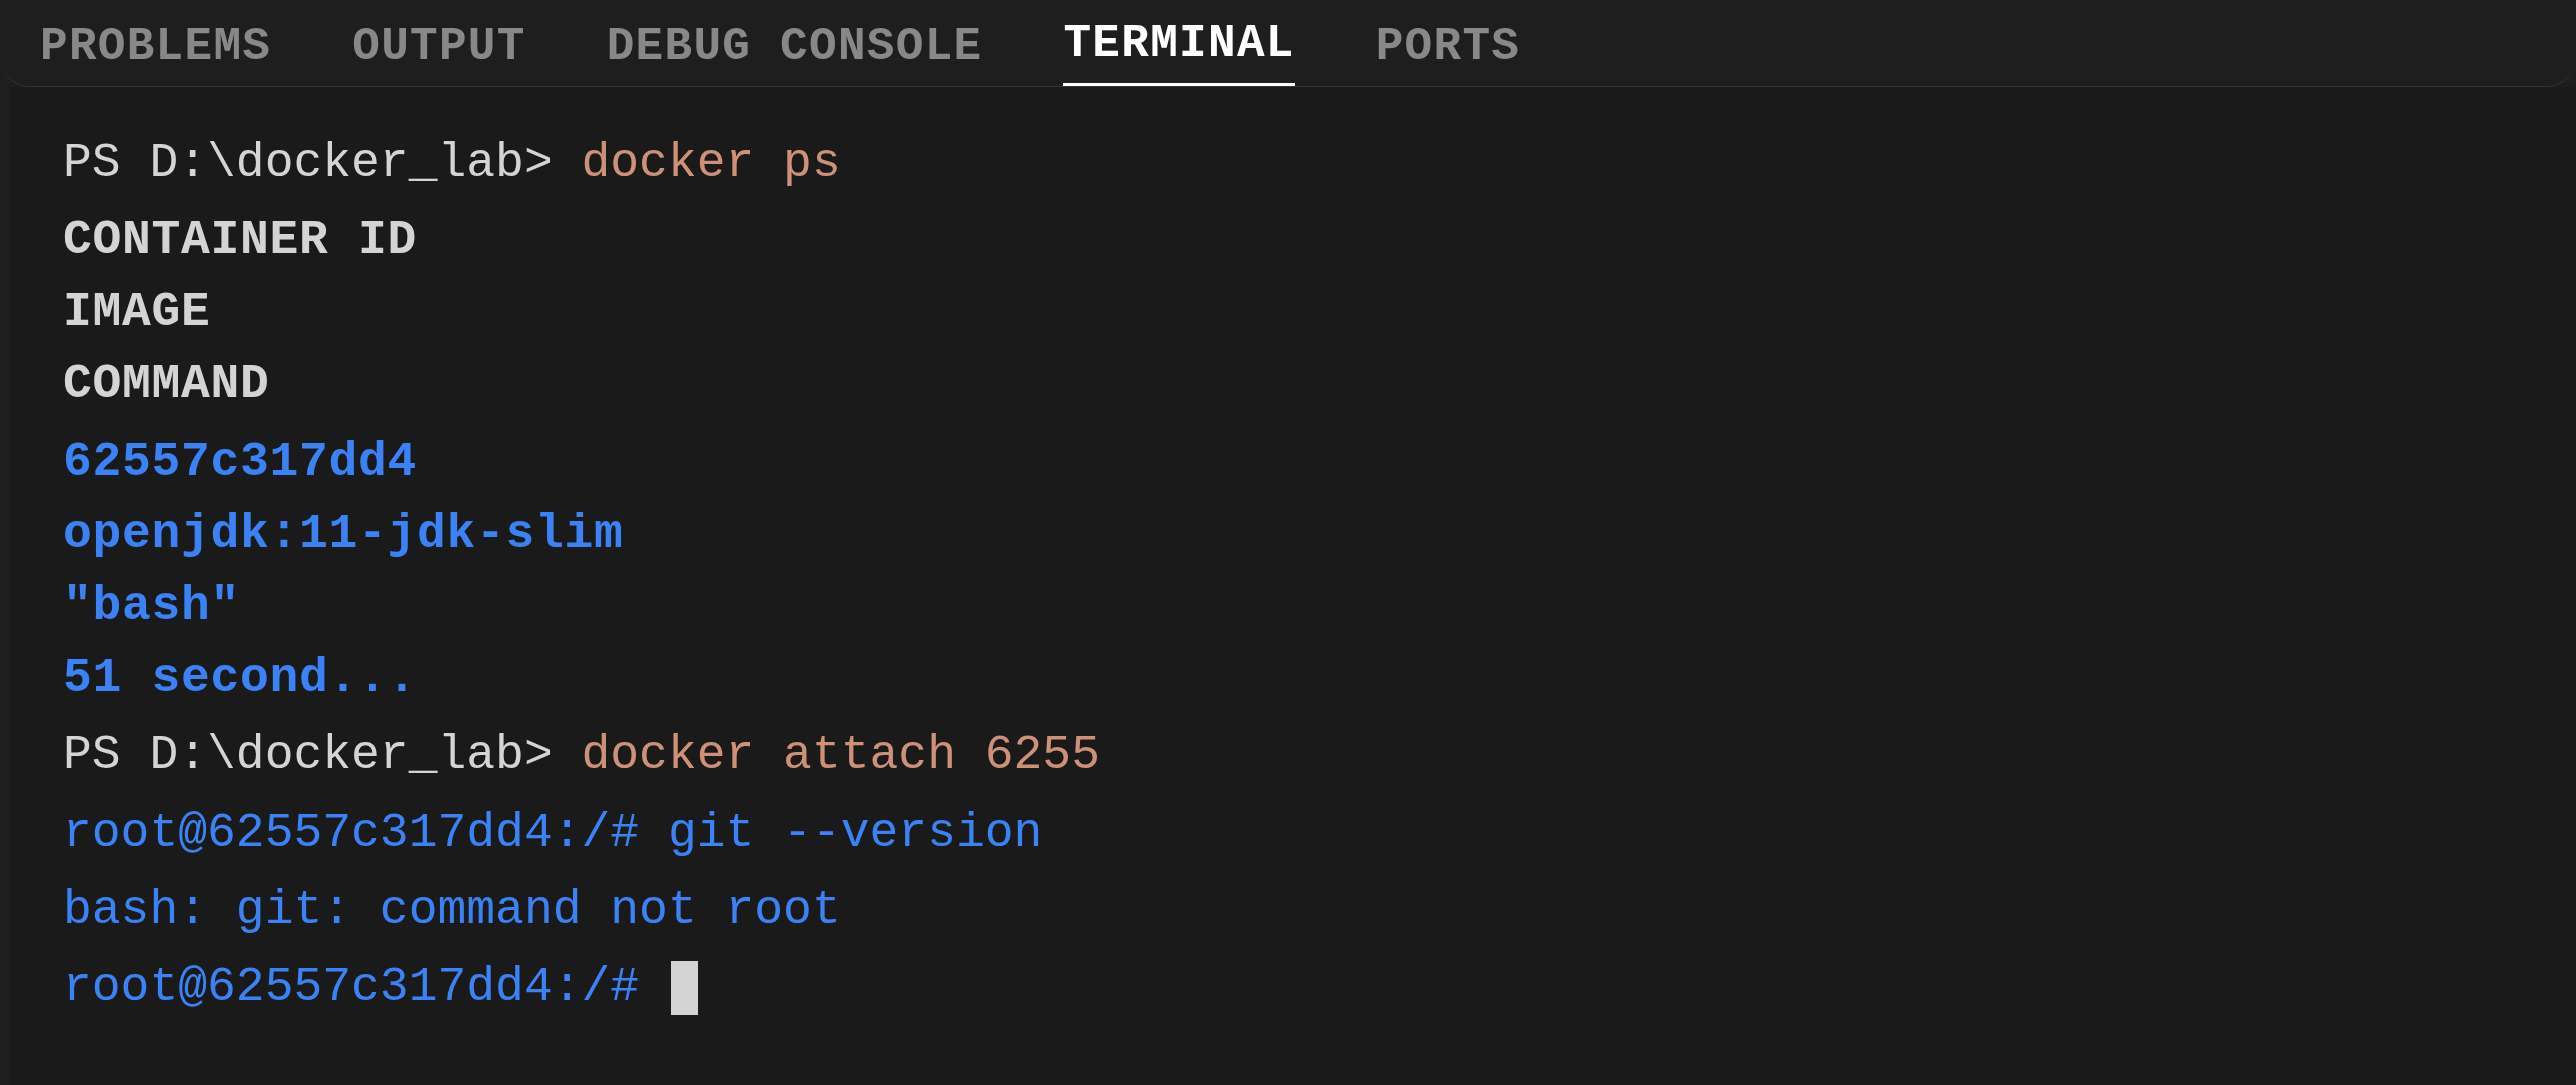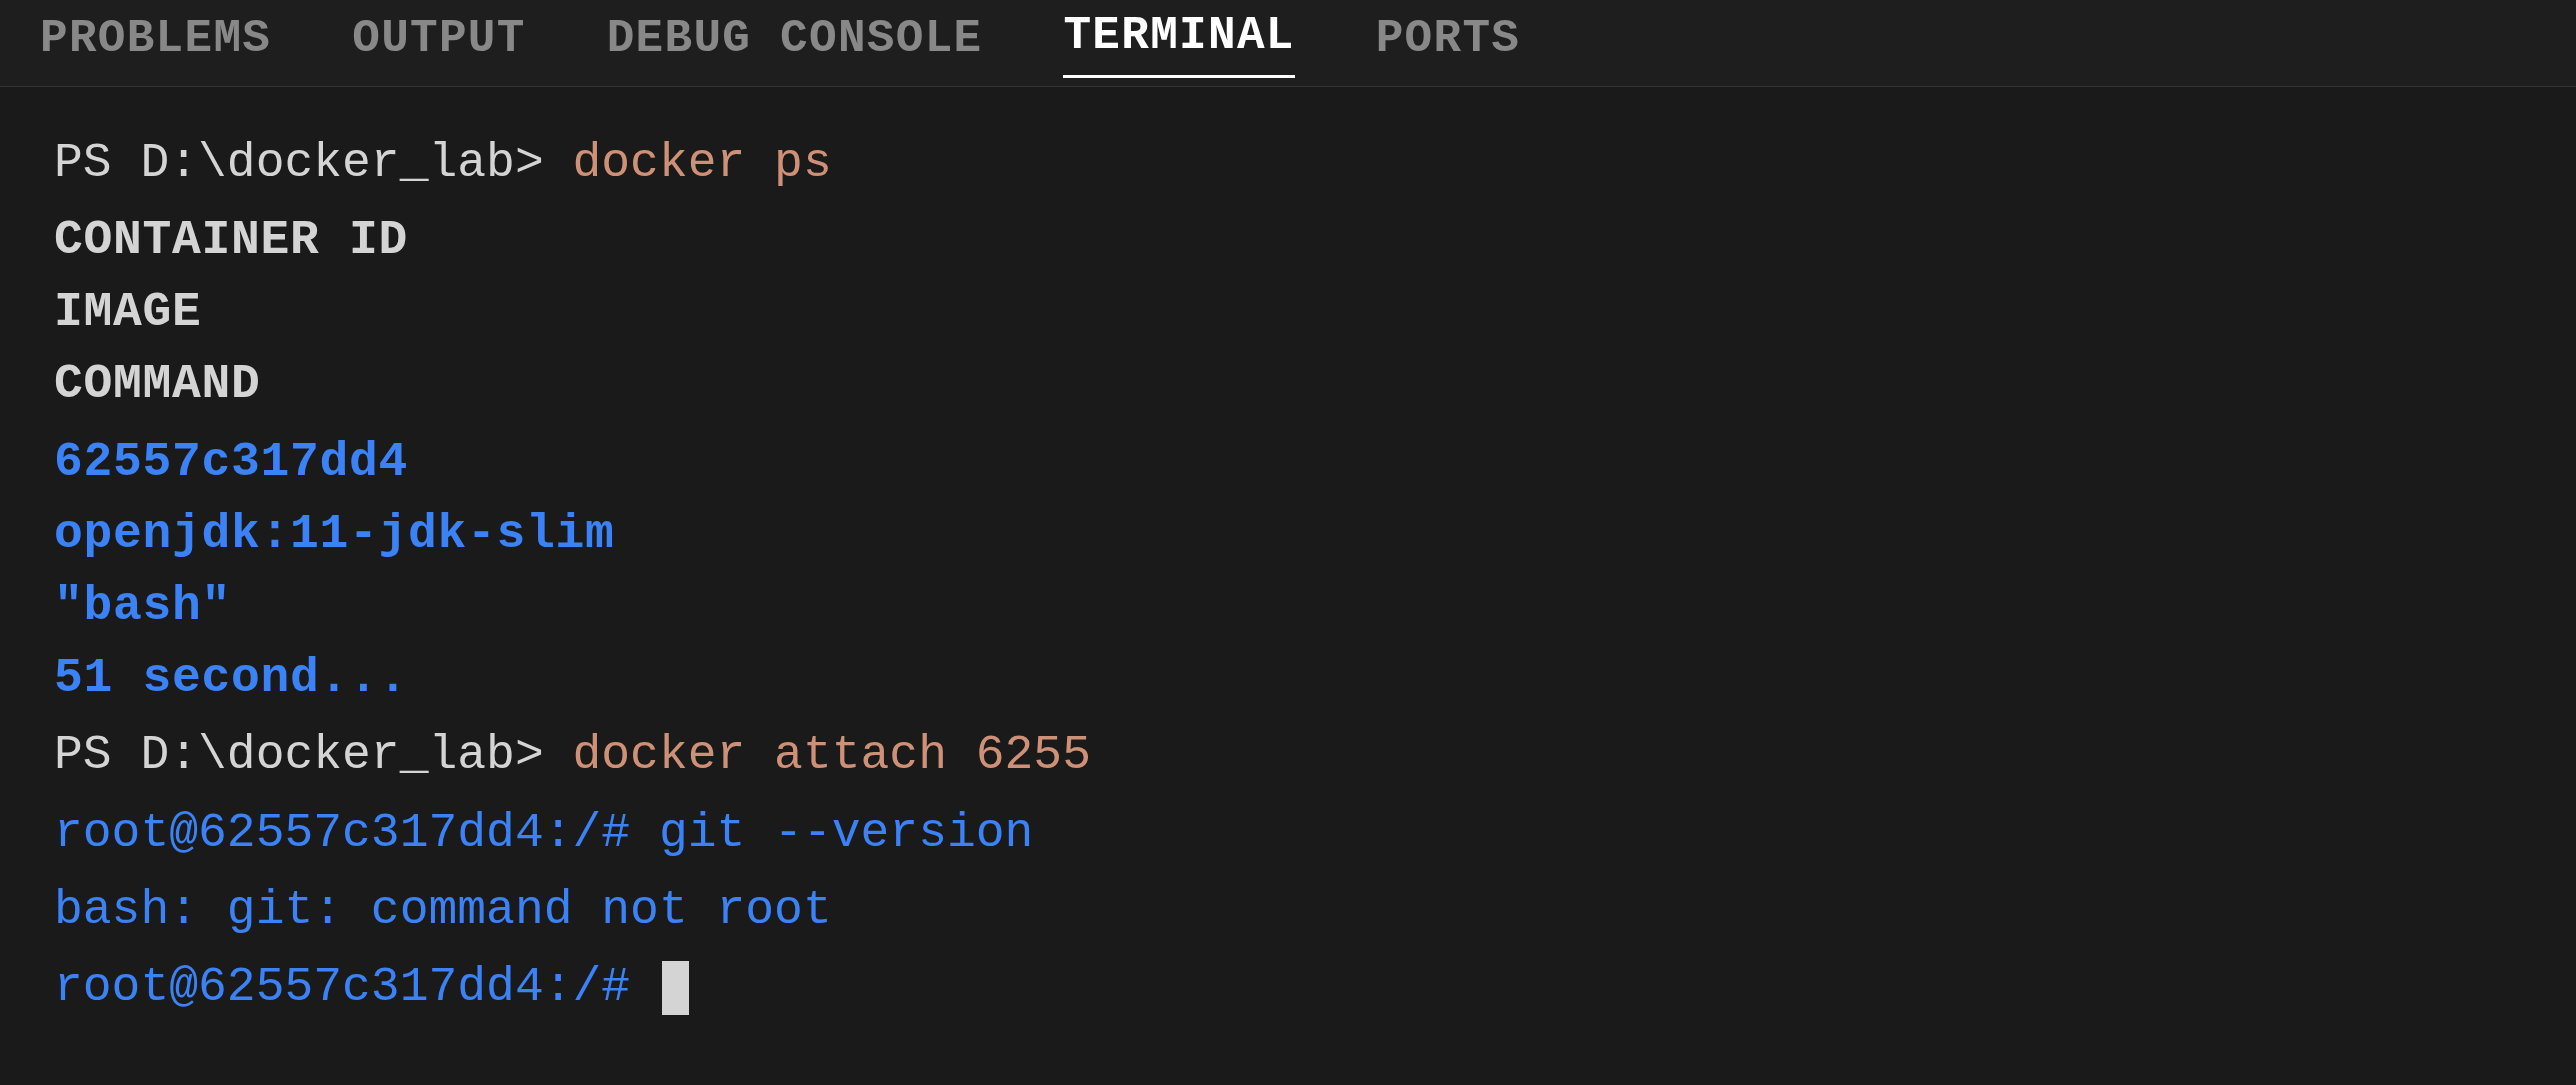--- a/index.html
+++ b/index.html
@@ -21,24 +21,25 @@
       flex-direction: column;
       width: 100%;
       height: 100%;
       background-color: #1e1e1e;
     }
 
     .tab-bar {
       display: flex;
       align-items: flex-end;
       background-color: #1e1e1e;
-      padding: 8px 40px;
+      padding: 0 40px;
       height: 87px;
       border-bottom: 0.7px solid #333;
       gap: 81px;
+      border-radius: 30px;
     }
 
     .tab-item {
       font-size: 46px;
       font-weight: 700;
       color: #888;
       padding-bottom: 13.4px;
       cursor: pointer;
       letter-spacing: 1.3px;
       text-transform: uppercase;
@@ -48,20 +49,21 @@
     .tab-item.active {
       color: #ffffff;
       border-bottom: 3.4px solid #ffffff;
     }
 
     .terminal-content {
       flex: 1;
       padding: 40px 54px;
       overflow: hidden;
       background-color: #1a1a1a;
+      margin-left: 9px;
     }
 
     .terminal-line {
       font-size: 48px;
       line-height: 1.5;
       white-space: nowrap;
       margin-bottom: 5.4px;
     }
 
     .text-white {

